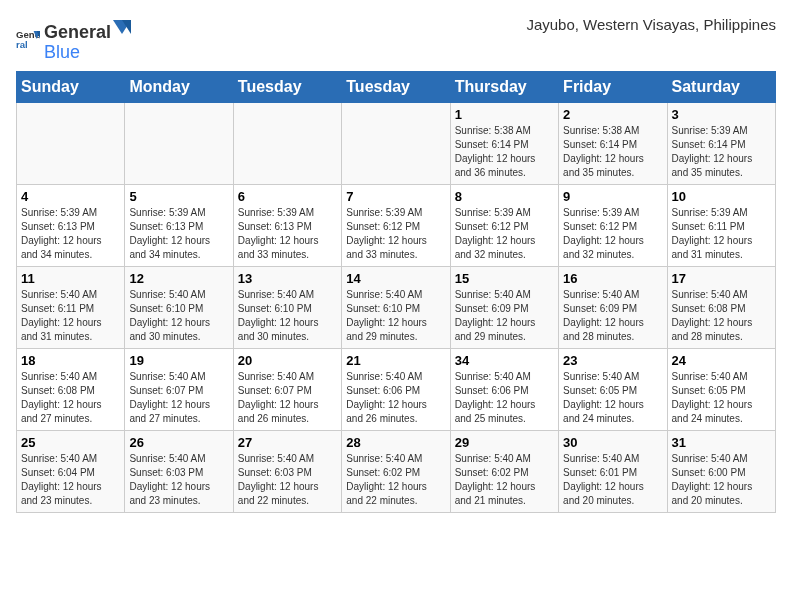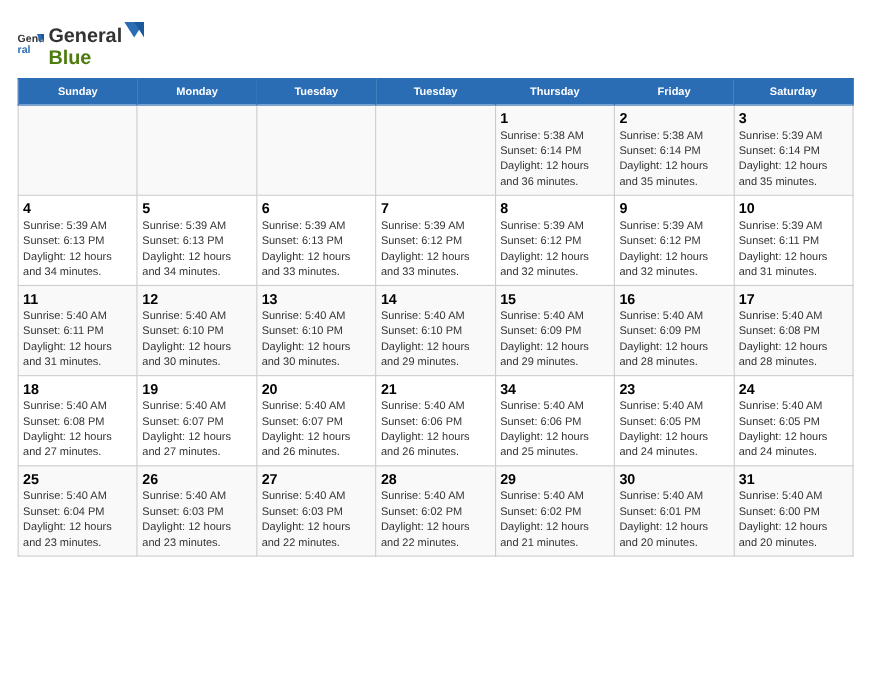--- a/index.html
+++ b/index.html
@@ -22,22 +22,22 @@
       gap: 4px;
     }
     .logo-text-general {
       font-size: 18px;
       font-weight: bold;
       color: #333;
       line-height: 1.1;
     }
     .logo-text-blue {
       font-size: 18px;
-      font-weight: bold;
-      color: #4d7c0f;
+      font-weight: normal;
+      color: #3b82f6;
       line-height: 1.1;
     }
     .logo-icon {
       width: 24px;
       height: 24px;
     }
     .title-section {
       text-align: right;
     }
     .main-title {
@@ -51,22 +51,22 @@
     }
     table {
       width: 100%;
       border-collapse: collapse;
       font-size: 11px;
     }
     thead tr th {
       background-color: #2a6db5;
       color: #fff;
       padding: 6px 4px;
-      text-align: center;
-      font-size: 10px;
+      text-align: left;
+      font-size: 16px;
       font-weight: bold;
       border: 1px solid #2a6db5;
     }
     tbody tr td {
       border: 1px solid #ccc;
       padding: 4px;
       vertical-align: top;
       width: 108px;
       min-height: 70px;
     }
@@ -109,20 +109,21 @@
           <polygon points="0,4 18,4 9,18" fill="#2a6db5"></polygon>
           <polygon points="9,4 18,4 18,18" fill="#1a5a9a"></polygon>
         </svg>
       </div>
       <div>
         <span class="logo-text-blue">Blue</span>
       </div>
     </div>
   </div>
   <div class="title-section">
+    <div class="subtitle">Jayubo, Western Visayas, Philippines</div>
   </div>
 </div>
 
 <table>
   <thead>
     <tr>
     <th>Sunday</th>
         <th>Monday</th>
         <th>Tuesday</th>
         <th>Tuesday</th>

